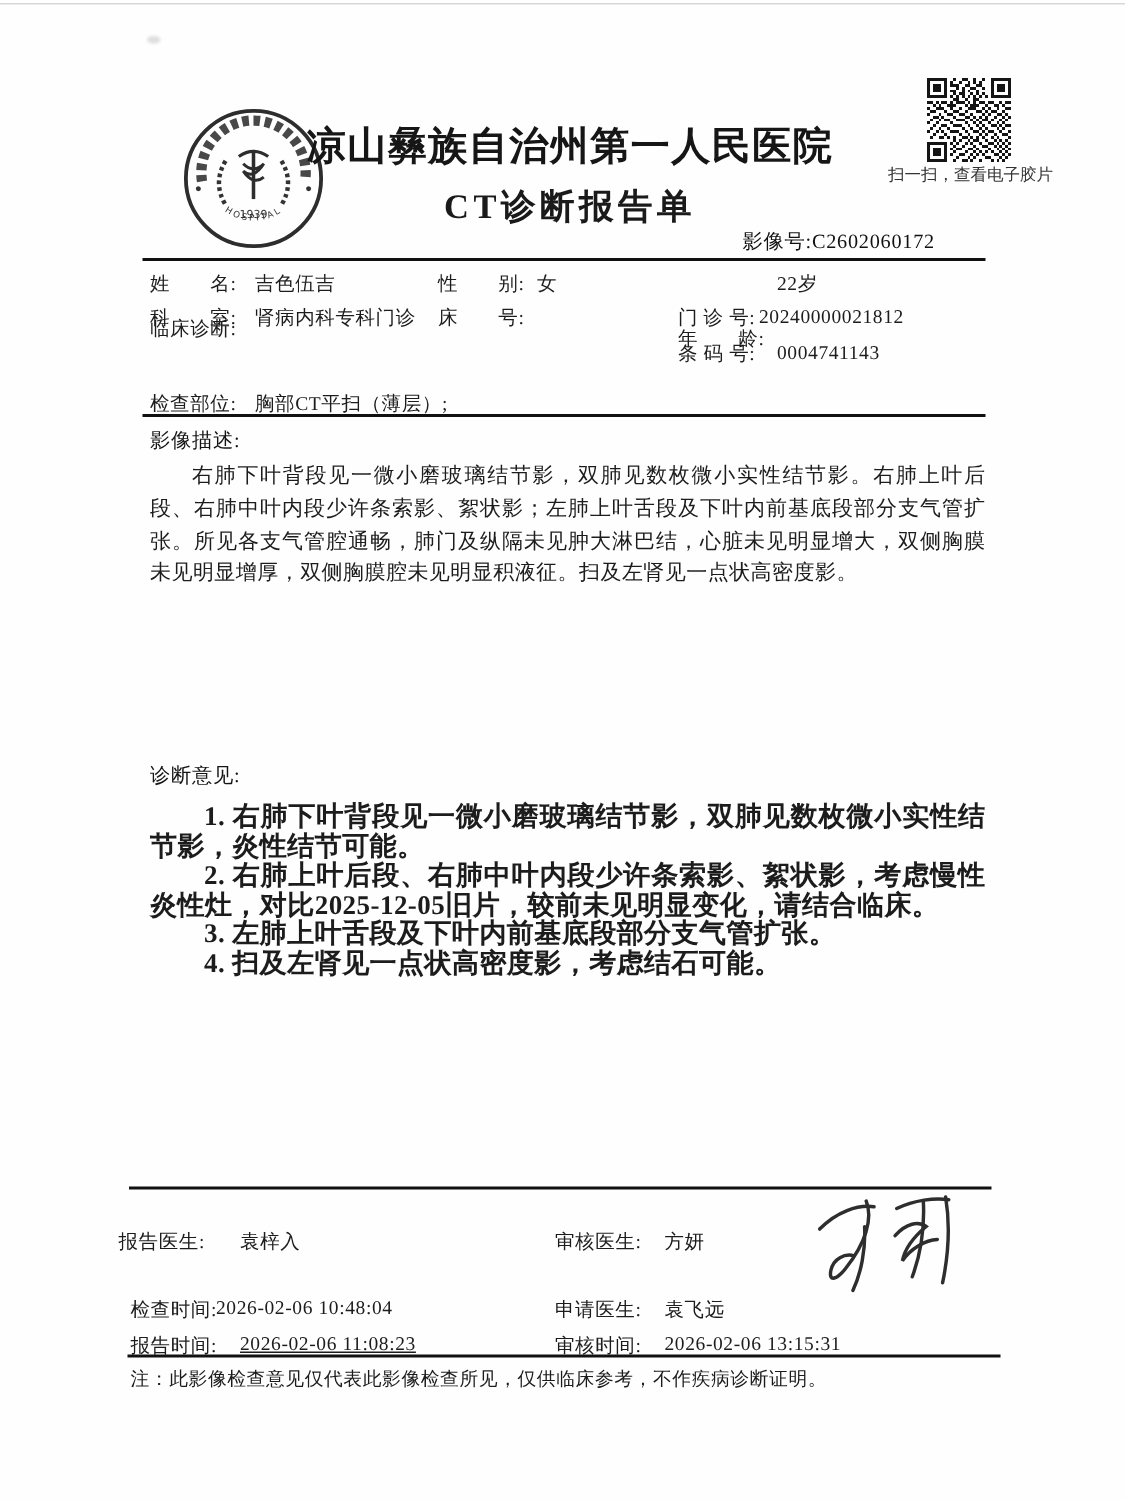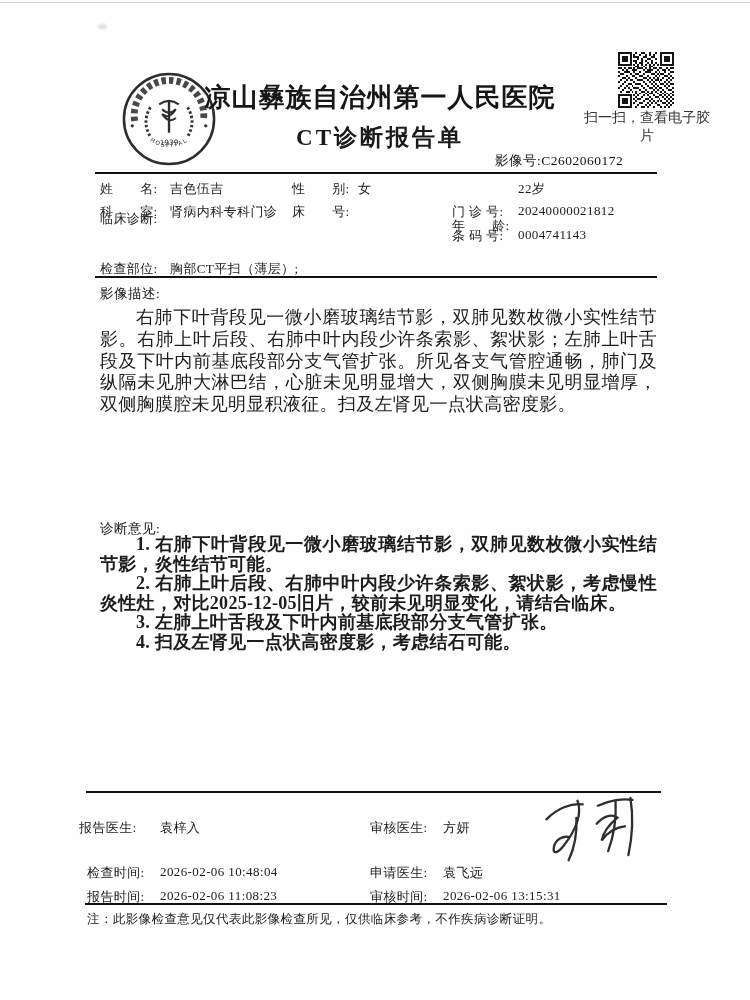--- a/index.html
+++ b/index.html
@@ -7,31 +7,31 @@
     position:relative;width:750px;height:1000px;background:#fefefe;
     font-family:"Liberation Serif","DejaVu Serif",serif;
     color:#1f1f1f;overflow:hidden;
   }
   .abs{position:absolute;}
   .edge-top{left:0;top:2px;width:750px;height:1px;background:#d7d7d7;}
   .smudge{left:98px;top:24px;width:9px;height:5px;background:#c4c4c4;border-radius:50%;opacity:.55;filter:blur(1px);}
   .hospital-name{left:180px;top:80px;width:400px;text-align:center;font-size:26px;font-weight:700;letter-spacing:1px;color:#161616;}
   .report-title{left:180px;top:122px;width:400px;text-align:center;font-size:23px;font-weight:700;letter-spacing:3px;color:#1a1a1a;}
   .qr{left:618px;top:52px;width:56px;height:56px;}
-  .qr-caption{left:583px;top:109px;width:128px;text-align:center;font-size:14px;color:#333;}
+  .qr-caption{left:583px;top:109px;width:128px;text-align:center;font-size:11px;color:#333;}
   .image-no{left:495px;top:152px;font-size:13.5px;letter-spacing:.5px;color:#111;}
   .hr{background:#111;}
   .hr-top{left:95px;top:172px;width:562px;height:2px;}
   .hr-thin{left:95px;top:276px;width:562px;height:1.5px;}
   .hr-f1{left:86px;top:791px;width:575px;height:2px;}
   .hr-f2{left:85px;top:903px;width:582px;height:2px;}
   .lbl,.val{font-size:13px;letter-spacing:.4px;white-space:nowrap;color:#1c1c1c;}
   .seal{left:120px;top:70px;width:98px;height:98px;opacity:.92;}
   .sec-head{font-size:13.5px;letter-spacing:.5px;color:#141414;}
-  .para{font-size:18px;line-height:21.8px;text-align:justify;text-indent:2em;letter-spacing:.3px;color:#1c1c1c;}
+  .para{font-size:14px;line-height:21.8px;text-align:justify;text-indent:2em;letter-spacing:.3px;color:#1c1c1c;}
   .diag p{margin:0;font-size:18px;line-height:19.5px;text-align:justify;text-indent:2em;letter-spacing:.3px;color:#1c1c1c;font-weight:bold;}
   .clin-val{font-size:13px;line-height:19.5px;letter-spacing:.2px;color:#1c1c1c;}
   .note{font-size:12.5px;letter-spacing:.4px;color:#1b1b1b;}
   .sig{left:533px;top:790px;width:118px;height:78px;}
 </style>
 </head>
 <body>
 
 <div class="page">
 
@@ -92,35 +92,35 @@
   <span class="abs lbl" style="left:292px;top:180px;">性　　别:</span>
   <span class="abs val" style="left:358px;top:180px;">女</span>
   <span class="abs lbl" style="left:452px;top:180px;margin-top:37px;">年　　龄:</span>
   <span class="abs val" style="left:518px;top:180px;">22岁</span>
 
   <span class="abs lbl" style="left:100px;top:203px;">科　　室:</span>
   <span class="abs val" style="left:170px;top:203px;">肾病内科专科门诊</span>
   <span class="abs lbl" style="left:292px;top:203px;">床　　号:</span>
   <span class="abs val" style="left:358px;top:203px;"></span>
   <span class="abs lbl" style="left:452px;top:203px;">门 诊 号:</span>
-  <span class="abs val" style="left:518px;top:203px;">20240000021812</span>
+  <span class="abs val" style="left:506px;top:203px;">20240000021812</span>
 
   <span class="abs lbl" style="left:100px;top:210px;">临床诊断:</span>
   <span class="abs lbl" style="left:452px;top:227px;">条 码 号:</span>
   <span class="abs val" style="left:518px;top:227px;">0004741143</span>
 
   <span class="abs lbl" style="left:100px;top:260px;">检查部位:</span>
   <span class="abs val" style="left:170px;top:260px;">胸部CT平扫（薄层）;</span>
 
   <div class="abs hr hr-thin"></div>
 
   <div class="abs sec-head" style="left:100px;top:285px;">影像描述:</div>
   <div class="abs para" style="left:100px;top:307px;width:557px;">右肺下叶背段见一微小磨玻璃结节影，双肺见数枚微小实性结节影。右肺上叶后段、右肺中叶内段少许条索影、絮状影；左肺上叶舌段及下叶内前基底段部分支气管扩张。所见各支气管腔通畅，肺门及纵隔未见肿大淋巴结，心脏未见明显增大，双侧胸膜未见明显增厚，双侧胸膜腔未见明显积液征。扫及左肾见一点状高密度影。</div>
 
-  <div class="abs sec-head" style="left:100px;top:520px;">诊断意见:</div>
+  <div class="abs sec-head" style="left:100px;top:508px;">诊断意见:</div>
   <div class="abs diag" style="left:100px;top:535px;width:557px;">
     <p>1. 右肺下叶背段见一微小磨玻璃结节影，双肺见数枚微小实性结节影，炎性结节可能。</p>
     <p>2. 右肺上叶后段、右肺中叶内段少许条索影、絮状影，考虑慢性炎性灶，对比2025-12-05旧片，较前未见明显变化，请结合临床。</p>
     <p>3. 左肺上叶舌段及下叶内前基底段部分支气管扩张。</p>
     <p>4. 扫及左肾见一点状高密度影，考虑结石可能。</p>
   </div>
 
   <div class="abs hr hr-f1"></div>
 
   <span class="abs lbl" style="left:79px;top:819px;">报告医生:</span>
@@ -134,25 +134,25 @@
       <path d="M46 10 C50 22 44 38 30 54 C24 61 18 63 20 55 C22 47 30 44 36 46"></path>
       <path d="M44 27 C44 42 40 58 34 69"></path>
       <path d="M64 34 C72 26 80 25 85 29 C77 35 70 43 68 51 C74 43 84 38 92 38"></path>
       <path d="M66 16 C78 11 92 10 101 12"></path>
       <path d="M84 12 C84 30 80 48 74 62"></path>
       <path d="M99 10 C101 28 99 48 94 67"></path>
     </g>
   </svg>
 
   <span class="abs lbl" style="left:87px;top:864px;">检查时间:</span>
-  <span class="abs val" style="left:160px;top:864px;">2026-02-06 10:48:04</span>
+  <span class="abs val" style="left:144px;top:864px;">2026-02-06 10:48:04</span>
   <span class="abs lbl" style="left:370px;top:864px;">申请医生:</span>
   <span class="abs val" style="left:443px;top:864px;">袁飞远</span>
 
   <span class="abs lbl" style="left:87px;top:888px;">报告时间:</span>
-  <span class="abs val" style="left:160px;top:888px;">2026-02-06 11:08:23</span>
+  <span class="abs val" style="left:160px;top:888px;text-decoration:underline;">2026-02-06 11:08:23</span>
   <span class="abs lbl" style="left:370px;top:888px;">审核时间:</span>
   <span class="abs val" style="left:443px;top:888px;">2026-02-06 13:15:31</span>
 
   <div class="abs hr hr-f2"></div>
   <div class="abs note" style="left:87px;top:911px;width:570px;">注：此影像检查意见仅代表此影像检查所见，仅供临床参考，不作疾病诊断证明。</div>
 
 </div>
 
 </body></html>

